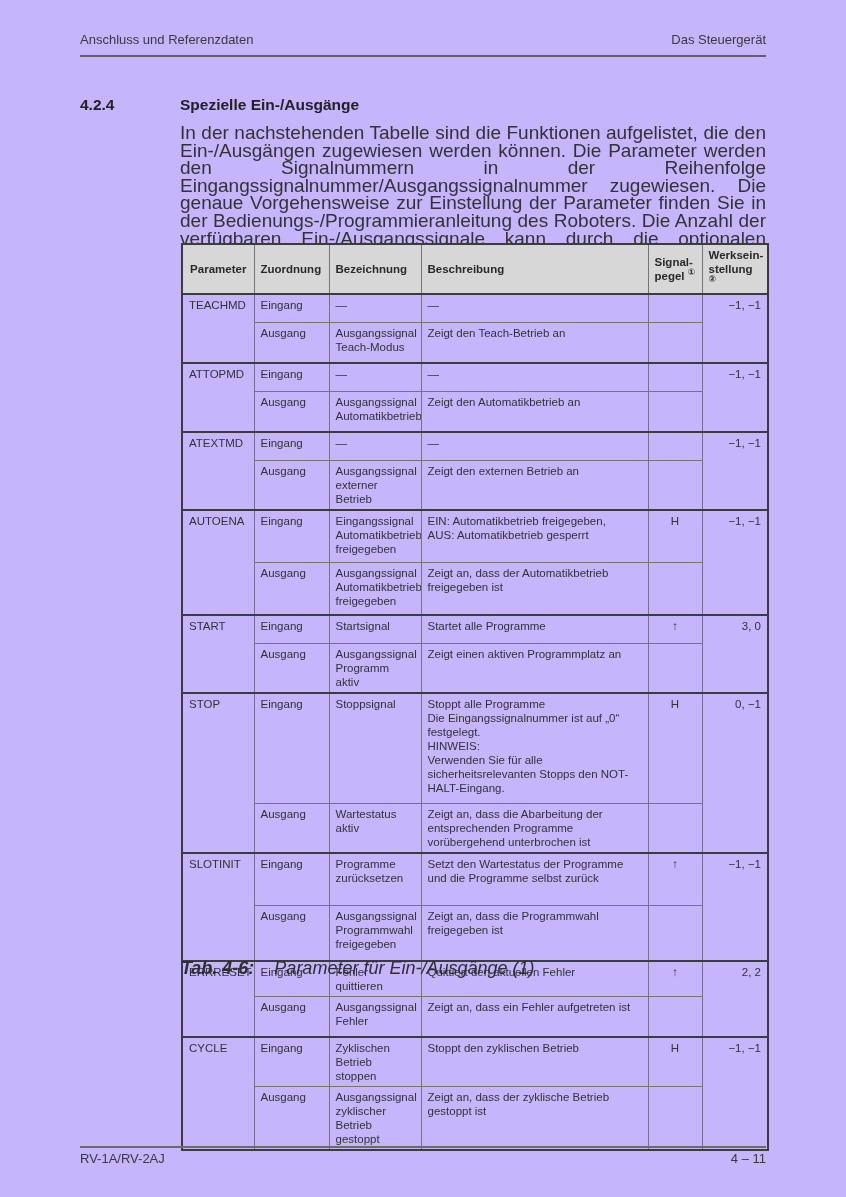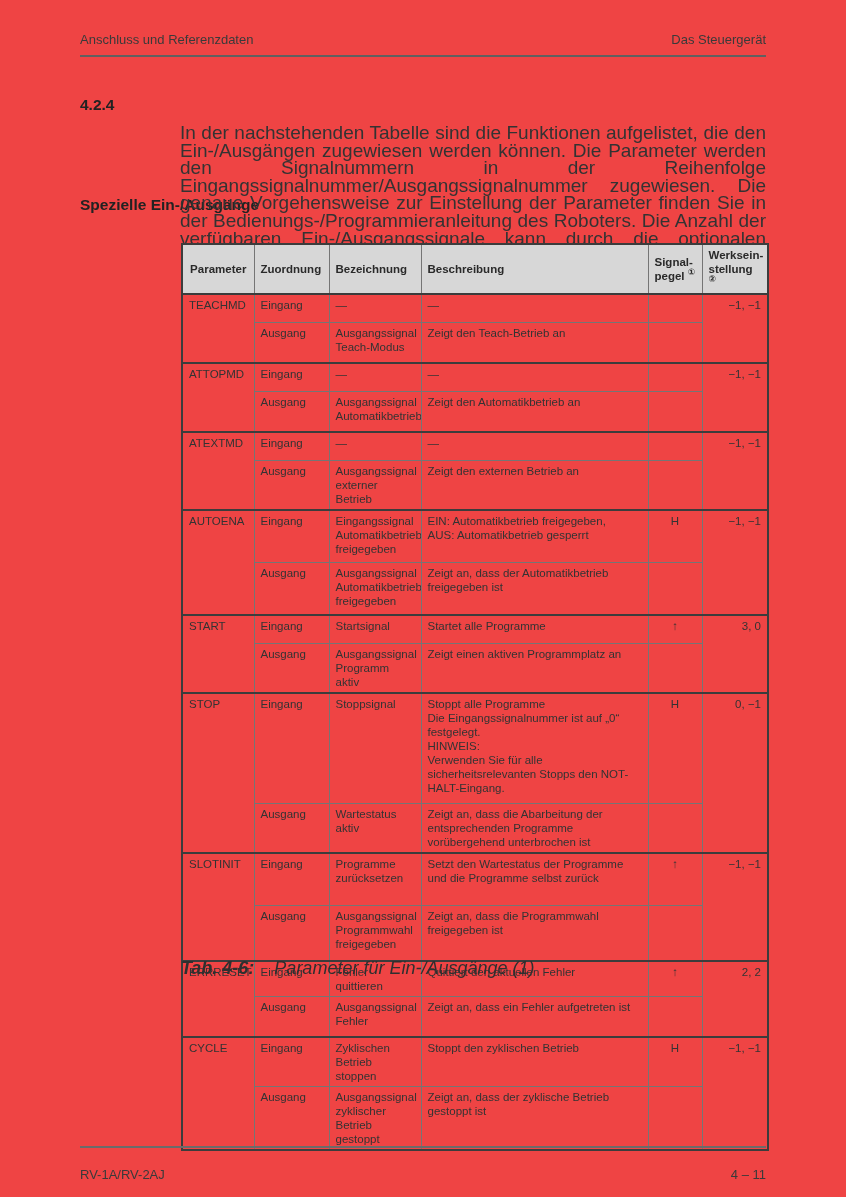--- a/index.html
+++ b/index.html
@@ -1,35 +1,35 @@
 <!DOCTYPE html>
 <html lang="de"><head>
 <meta charset="utf-8">
 <style>
   html,body{margin:0;padding:0;background:#e8e8e8;}
   .page{
     position:relative;
     width:846px;height:1197px;
-    background:#ef4444;
+    background:#c4b5fd;
     font-family:"Liberation Sans","DejaVu Sans",sans-serif;
     color:#2e2e2e;
     overflow:hidden;
     margin:0 auto;
   }
   
   .running-header{
     position:absolute;left:80px;top:32px;width:686px;
     display:flex;justify-content:space-between;
     font-size:13px;line-height:15px;color:#3a3a3a;
     border-bottom:2px solid #606060;padding-bottom:8px;
   }
   
   .section-heading{
     position:absolute;left:80px;top:96px;width:686px;
-    display:flex;font-weight:bold;font-size:15.5px;color:#222;flex-direction:column;
+    display:flex;font-weight:bold;font-size:15.5px;color:#222;
   }
   .section-heading .sec-num{width:100px;flex:0 0 100px;}
   
   .intro{
     position:absolute;left:180px;top:124px;width:586px;
     font-size:19px;line-height:17.6px;text-align:justify;color:#333;
   }
   
   .tbl-wrap{position:absolute;left:181px;top:243px;width:586px;}
   table.io{
@@ -59,21 +59,21 @@
   
   .caption{
     position:absolute;left:181px;top:958px;
     font-size:18px;font-style:italic;color:#2f2f2f;
   }
   .caption .cap-label{font-weight:bold;margin-right:20px;}
   
   .running-footer{
     position:absolute;left:80px;top:1146px;width:686px;
     display:flex;justify-content:space-between;
-    border-top:2px solid #6b6b6b;padding-top:19px;
+    border-top:2px solid #6b6b6b;padding-top:3px;
     font-size:13px;color:#3a3a3a;
   }
 </style>
 </head>
 <body>
 
 <div class="page">
 
   <div class="running-header">
     <span>Anschluss und Referenzdaten</span>

